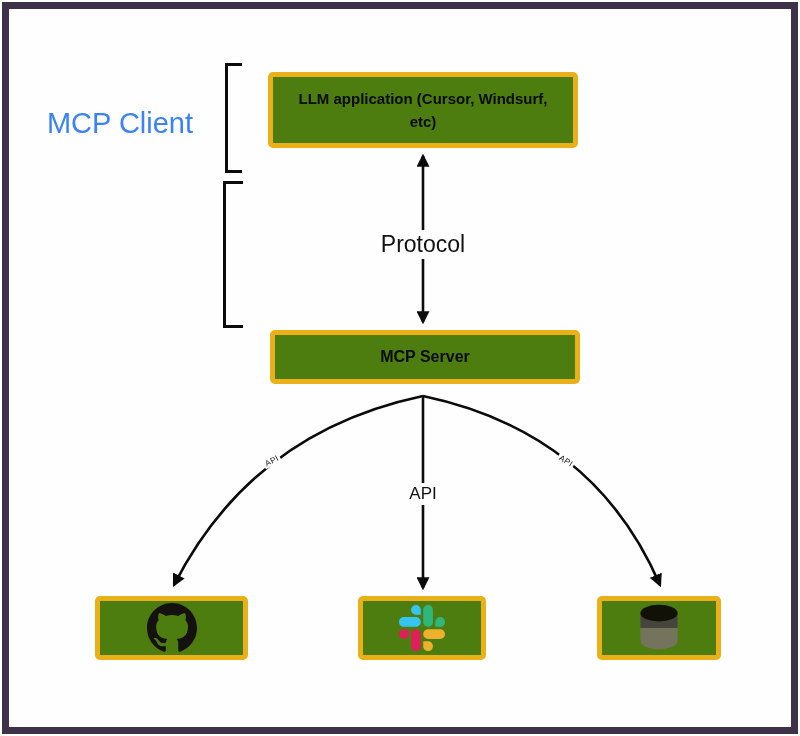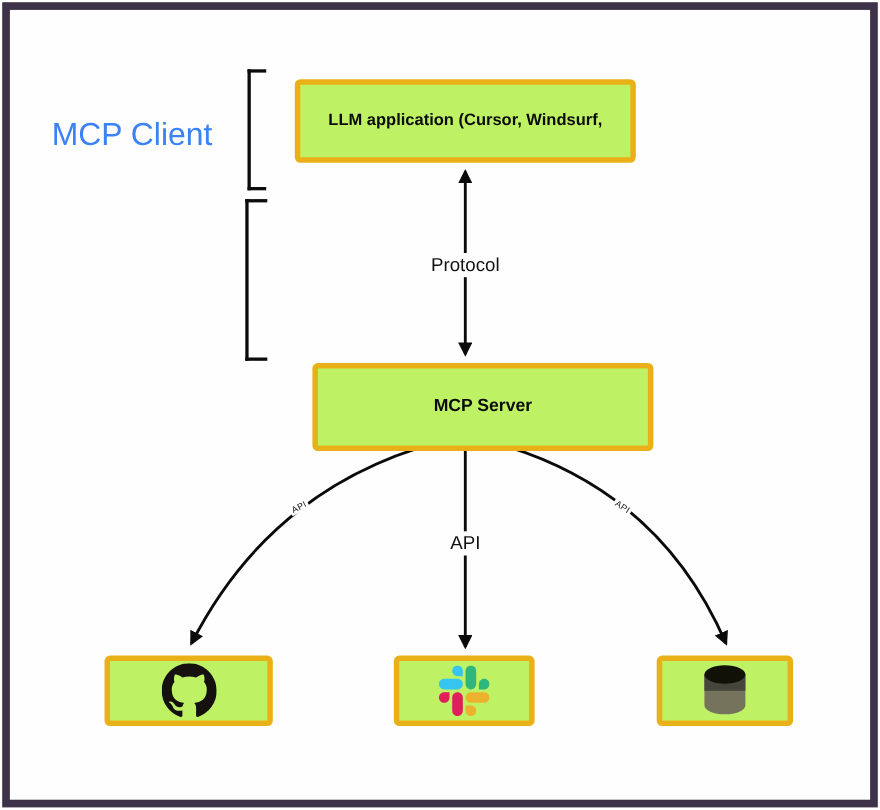--- a/index.html
+++ b/index.html
@@ -8,27 +8,27 @@
     font-family:"Liberation Sans", sans-serif;
     overflow:hidden;
   }
   .frame {
     position:absolute; left:2px; top:2px; right:2px; bottom:2px;
     border:7px solid #3E3248; background:#FEFEFE; z-index:0;
   }
   .connectors { position:absolute; left:0; top:0; z-index:1; pointer-events:none; }
   .node {
     position:absolute; box-sizing:border-box; z-index:2;
-    background:#bef264; border:5px solid #E9B117; border-radius:5px;
+    background:#4d7c0f; border:5px solid #E9B117; border-radius:5px;
     display:flex; align-items:center; justify-content:center;
     text-align:center; color:#0b0b0b;
   }
   .node-label { font-weight:bold; font-size:15px; line-height:1.55; }
   #llm-box   { left:268px; top:72px;  width:310px; height:76px; padding:0 6px; }
-  #server-box{ left:284px; top:330px; width:310px; height:80px;justify-content:center; }
+  #server-box{ left:270px; top:330px; width:310px; height:54px;justify-content:center; }
   #server-box .node-label { font-size:16px; }
   #github-box{ left:95px;  top:596px; width:153px; height:64px; }
   #slack-box { left:358px; top:596px; width:128px; height:64px; }
   #db-box    { left:597px; top:596px; width:124px; height:64px; }
 
   .side-label {
     position:absolute; z-index:3; color:#3b82f6; font-size:29px;
     text-align:center; white-space:nowrap;
   }
   #mcp-client-label   { left:40px; top:107px; width:160px; }
@@ -40,21 +40,21 @@
     border-top:3px solid #0b0b0b;
     border-bottom:3px solid #0b0b0b;
   }
   #bracket-client   { left:225px; top:63px;  width:14px; height:104px; }
   #bracket-protocol { left:223px; top:181px; width:17px; height:141px; }
 
   .edge-label {
     position:absolute; z-index:3; color:#111; background:#FEFEFE;
     white-space:nowrap; text-align:center;
   }
-  #protocol-label { left:423px; top:230px; transform:translateX(-50%); font-size:17px; padding:1px 4px; }
+  #protocol-label { left:423px; top:230px; transform:translateX(-50%); font-size:23px; padding:1px 4px; }
   #api-center-label { left:423px; top:483px; transform:translateX(-50%); font-size:17px; padding:1px 4px; }
   .api-small {
     font-size:8px; padding:0 2px; letter-spacing:0.5px;
   }
   #api-left-label  { left:272px; top:461px; transform:translate(-50%,-50%) rotate(-28deg); }
   #api-right-label { left:566px; top:461px; transform:translate(-50%,-50%) rotate(33deg); }
 
   .icon { display:block; }
 </style>
 </head>
@@ -82,20 +82,21 @@
   </svg>
 
   <div class="side-label" id="mcp-client-label">MCP Client</div>
   <div class="bracket" id="bracket-client"></div>
 
   <div class="bracket" id="bracket-protocol"></div>
 
   <div class="node" id="llm-box">
     <div class="node-label">
       <span style="display:block">LLM application (Cursor, Windsurf,</span>
+      <span style="display:block">etc)</span>
     </div>
   </div>
 
   <div class="node" id="server-box">
     <div class="node-label">MCP Server</div>
   </div>
 
   <div class="node" id="github-box">
     <svg class="icon" width="50" height="50" viewBox="0 0 16 16">
       <path fill="#14110e" d="M8 0C3.58 0 0 3.58 0 8c0 3.54 2.29 6.53 5.47 7.59.4.07.55-.17.55-.38 0-.19-.01-.82-.01-1.49-2.01.37-2.53-.49-2.69-.94-.09-.23-.48-.94-.82-1.13-.28-.15-.68-.52-.01-.53.63-.01 1.08.58 1.23.82.72 1.21 1.87.87 2.33.66.07-.52.28-.87.51-1.07-1.78-.2-3.64-.89-3.64-3.95 0-.87.31-1.59.82-2.15-.08-.2-.36-1.02.08-2.12 0 0 .67-.21 2.2.82.64-.18 1.32-.27 2-.27s1.36.09 2 .27c1.53-1.04 2.2-.82 2.2-.82.44 1.1.16 1.92.08 2.12.51.56.82 1.27.82 2.15 0 3.07-1.87 3.75-3.65 3.95.29.25.54.73.54 1.48 0 1.07-.01 1.93-.01 2.2 0 .21.15.46.55.38A8.01 8.01 0 0 0 16 8c0-4.42-3.58-8-8-8z"></path>

